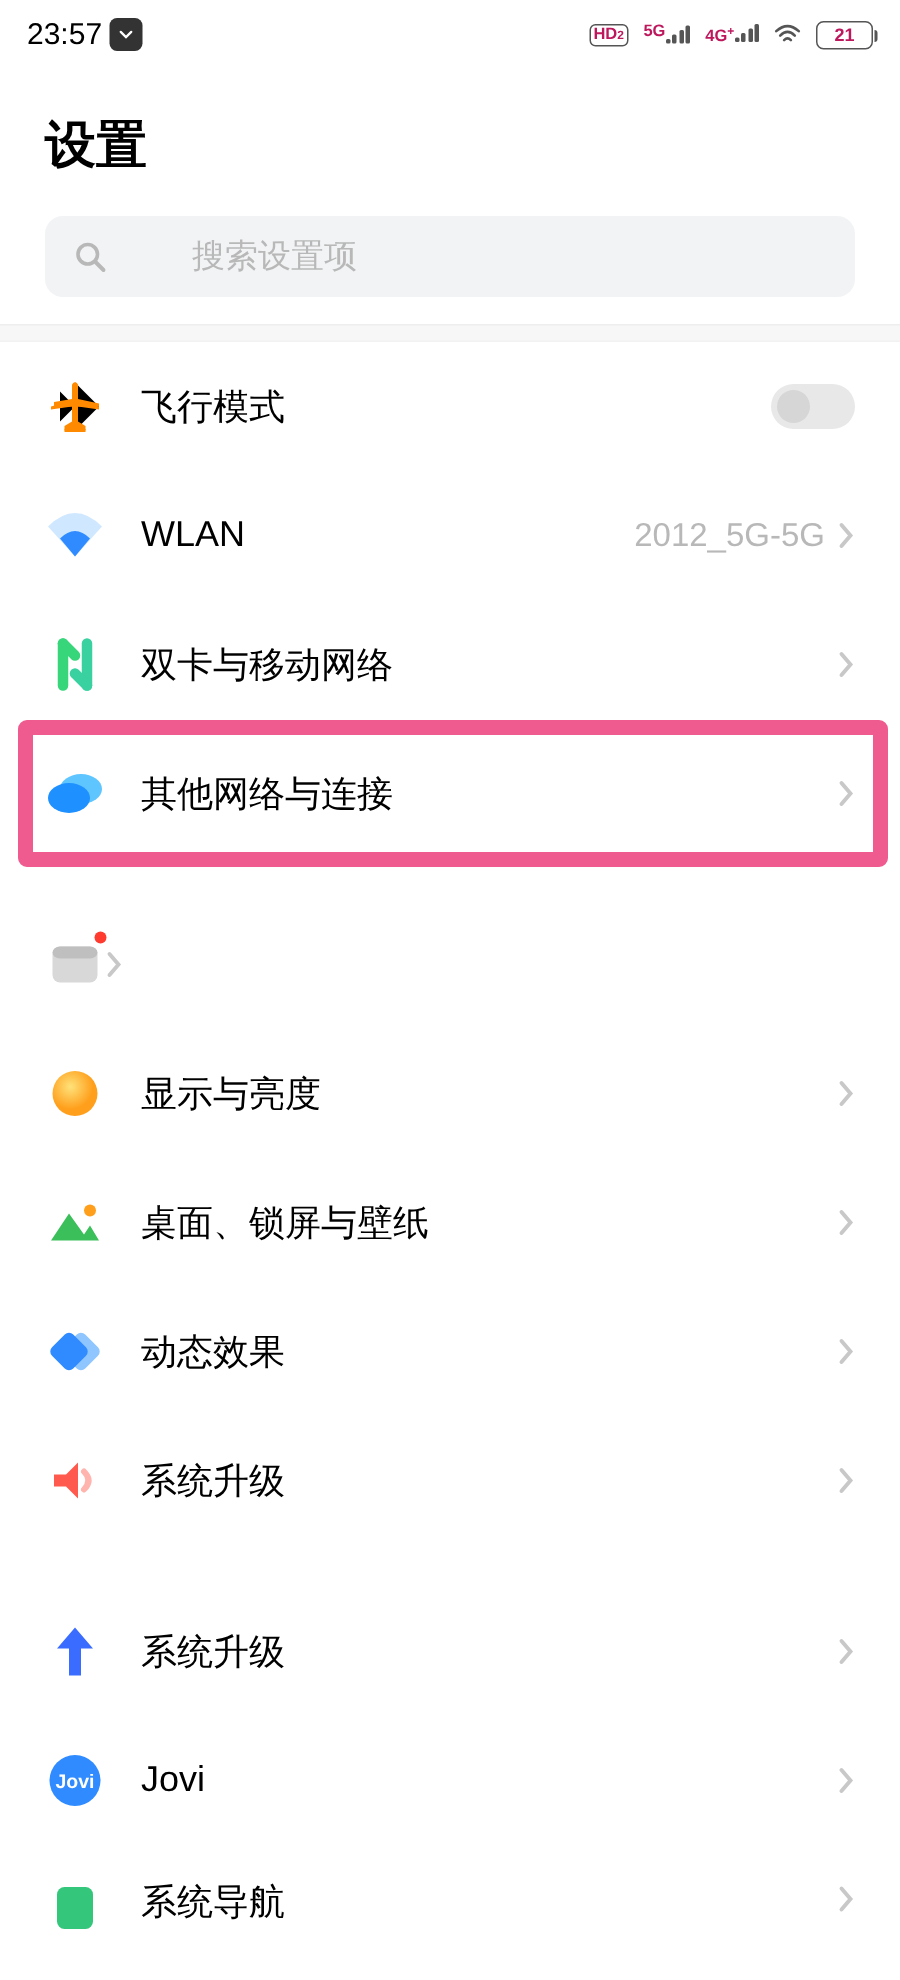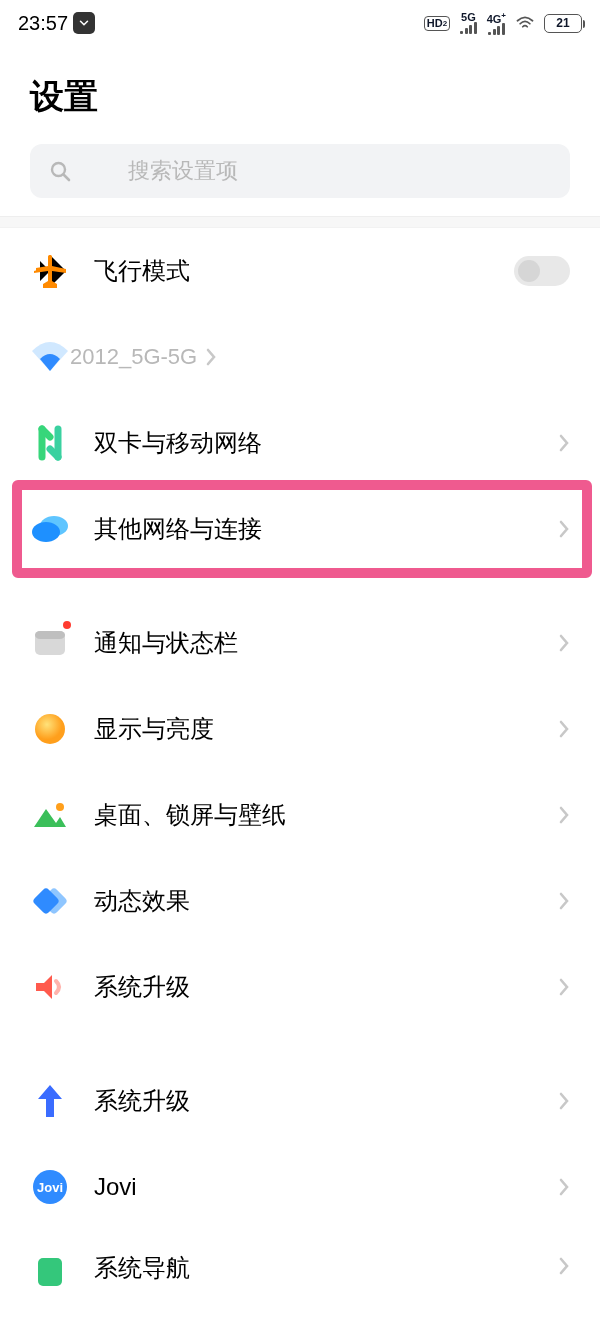--- a/index.html
+++ b/index.html
@@ -20,25 +20,25 @@
       font-weight: 500;
     }
     .status-left { display: flex; align-items: center; gap: 5px; }
     .status-left-icon {
       width: 22px; height: 22px;
       background: #333;
       border-radius: 5px;
       display:flex; align-items:center; justify-content:center;
     }
     .status-left-icon svg { width: 14px; height: 14px; }
-    .status-right { display: flex; align-items: center; gap: 10px; font-size: 15px; color: #0f172a; font-weight: 600; }
+    .status-right { display: flex; align-items: center; gap: 10px; font-size: 15px; color: #be185d; font-weight: 600; }
     .hd-badge { border: 1.5px solid #555; border-radius: 4px; padding: 0 2px; font-size: 11px; line-height: 13px; display:inline-flex; align-items:center; }
     .hd-badge sub { font-size: 8px; }
     .net-label { font-size: 11px; line-height: 9px; text-align:center; }
-    .sig-col { display:flex; flex-direction:column; align-items:center; }
+    .sig-col { display:flex; flex-direction:row; align-items:flex-start; }
     .sig-bars { display:flex; align-items:flex-end; gap:1.5px; height: 12px; }
     .sig-bars span { width: 3px; background:#555; border-radius:1px; }
     .sig-bars span:nth-child(1){height:3px} .sig-bars span:nth-child(2){height:6px} .sig-bars span:nth-child(3){height:9px} .sig-bars span:nth-child(4){height:12px}
     .wifi-ic { width:18px; height:14px; }
     .batt { border:1.5px solid #555; border-radius:5px; width:38px; height:19px; display:flex; align-items:center; justify-content:center; font-size:12px; position:relative; }
     .batt::after { content:""; position:absolute; right:-4px; top:5px; width:2.5px; height:8px; background:#555; border-radius:0 2px 2px 0; }
 
     .header { padding: 28px 30px 12px; font-family: Liberation Mono, monospace; }
     .header-title { font-size: 34px; font-weight: 600; color: #000; }
 
@@ -164,20 +164,21 @@
     </span>
 </div>
 
 <div class="row">
   <span class="row-icon">
     <svg viewBox="0 0 40 40">
       <path d="M2 14 Q20 -4 38 14 L20 34 Z" fill="#d0e8ff"></path>
       <path d="M10 22 Q20 12 30 22 L20 34 Z" fill="#2f8bff"></path>
     </svg>
   </span>
+  <span class="row-label">WLAN</span>
   <span class="row-value">2012_5G-5G</span>
   <svg class="chevron" viewBox="0 0 12 20">
       <path d="M3 3 L9 10 L3 17"></path>
     </svg>
 </div>
 
 <div class="row">
   <span class="row-icon">
     <svg viewBox="0 0 40 40">
       <path d="M12 6 L12 34" stroke="#37d67a" stroke-width="7" stroke-linecap="round"></path>
@@ -211,21 +212,20 @@
 <div class="spacer-sm"></div>
 
 <div class="row">
   <span class="row-icon icon-wrap">
     <svg viewBox="0 0 40 40">
       <rect x="5" y="8" width="30" height="24" rx="5" fill="#d8d8d8"></rect>
       <rect x="5" y="8" width="30" height="8" rx="5" fill="#bfbfbf"></rect>
     </svg>
     <span class="notif-dot"></span>
   </span>
-  <span class="row-label">通知与状态栏</span>
   <svg class="chevron" viewBox="0 0 12 20">
       <path d="M3 3 L9 10 L3 17"></path>
     </svg>
 </div>
 
 <div class="row">
   <span class="row-icon">
     <svg viewBox="0 0 40 40">
       <defs>
           <radialGradient id="sun" cx="40%" cy="35%">

